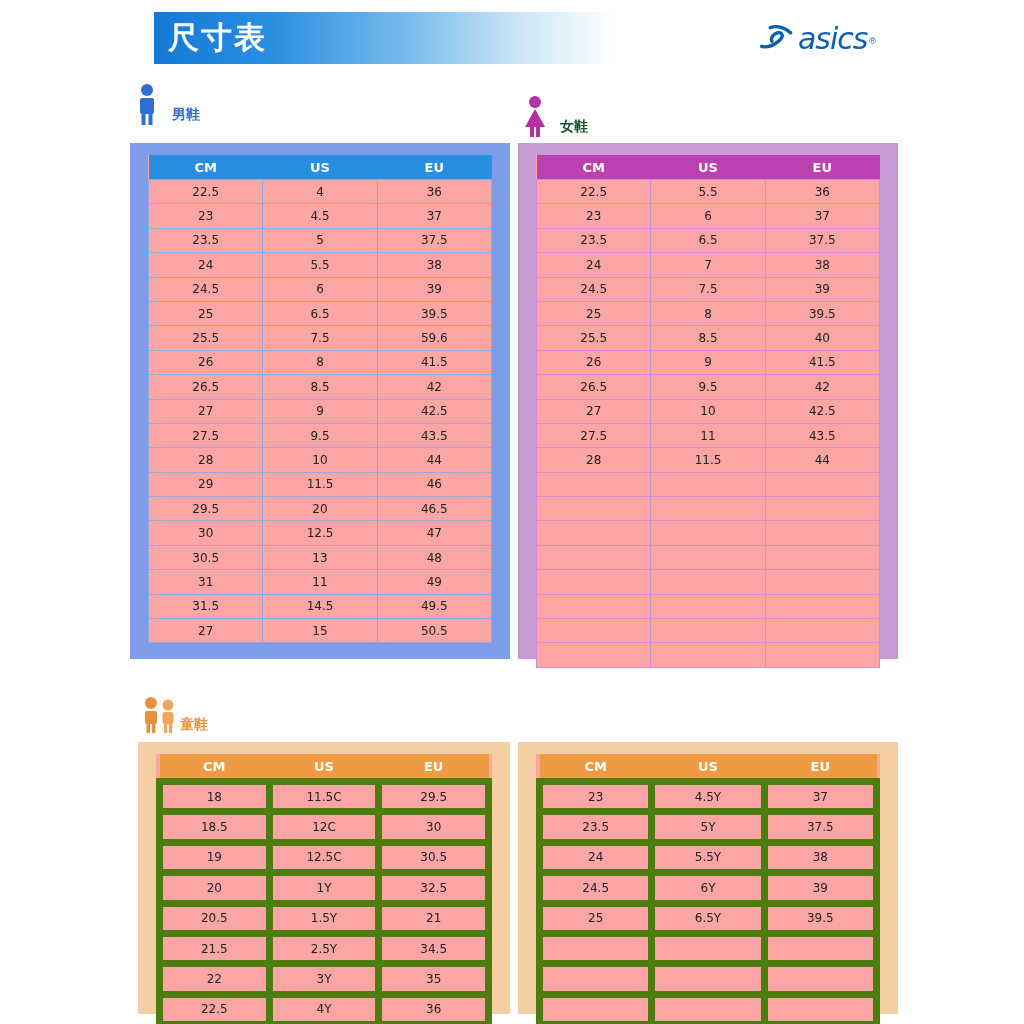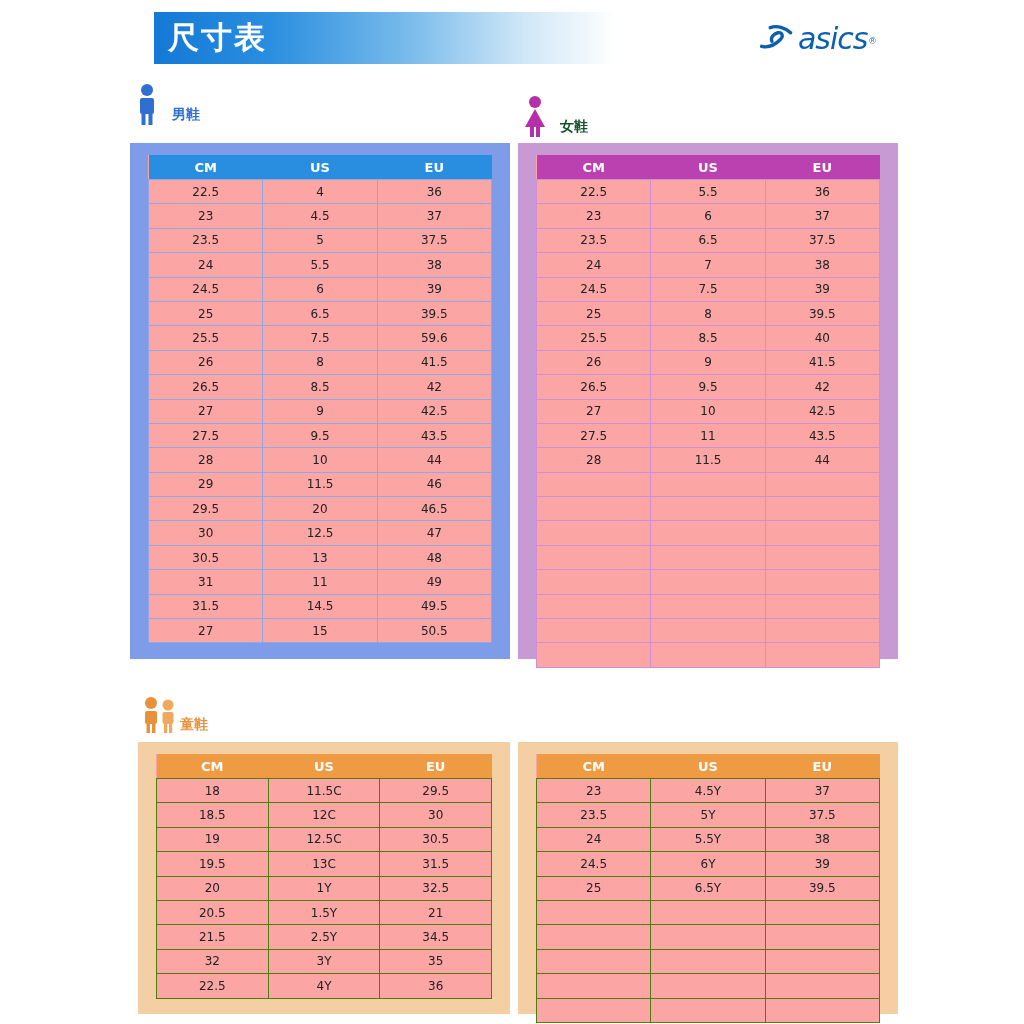--- a/index.html
+++ b/index.html
@@ -124,21 +124,21 @@
   
   .men   table.size thead tr { background: #2a8ee0; }
   .women table.size thead tr { background: #bb41b0; }
   .kids1 table.size thead tr,
   .kids2 table.size thead tr { background: #ef9b44; }
 
   
   .men   table.size td { border: 1px solid #8fa8e6; }
   .women table.size td { border: 1px solid #cf8fd8; }
   .kids1 table.size td,
-  .kids2 table.size td { border: 1px solid #4d7c0f; }
+  .kids2 table.size td { border: 7px solid #4d7c0f; }
 
   .empty-row td { color: transparent; }
 </style>
 </head>
 <body>
 
 <div class="header">
   <div class="header-title">尺寸表</div>
 </div>
 
@@ -435,41 +435,36 @@
           <td>18.5</td>
           <td>12C</td>
           <td>30</td>
         </tr>
         <tr>
           <td>19</td>
           <td>12.5C</td>
           <td>30.5</td>
         </tr>
         <tr>
-          <td>19.5</td>
-          <td>13C</td>
-          <td>31.5</td>
-        </tr>
-        <tr>
           <td>20</td>
           <td>1Y</td>
           <td>32.5</td>
         </tr>
         <tr>
           <td>20.5</td>
           <td>1.5Y</td>
           <td>21</td>
         </tr>
         <tr>
           <td>21.5</td>
           <td>2.5Y</td>
           <td>34.5</td>
         </tr>
         <tr>
-          <td>32</td>
+          <td>22</td>
           <td>3Y</td>
           <td>35</td>
         </tr>
         <tr>
           <td>22.5</td>
           <td>4Y</td>
           <td>36</td>
         </tr>
       </tbody>
   </table>

